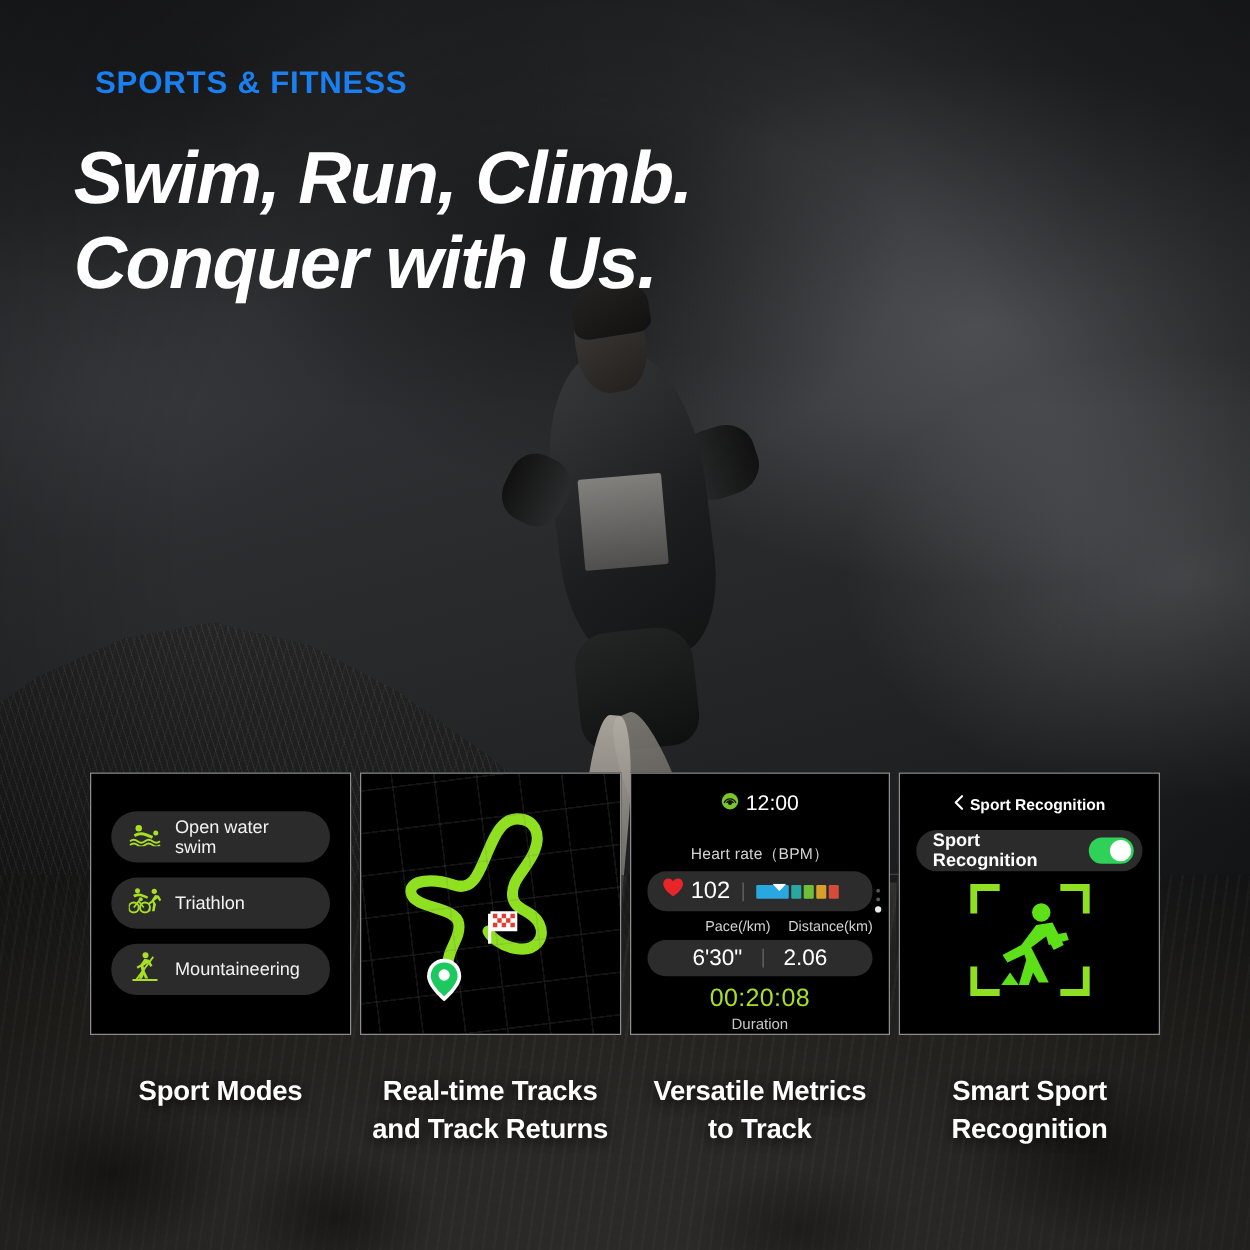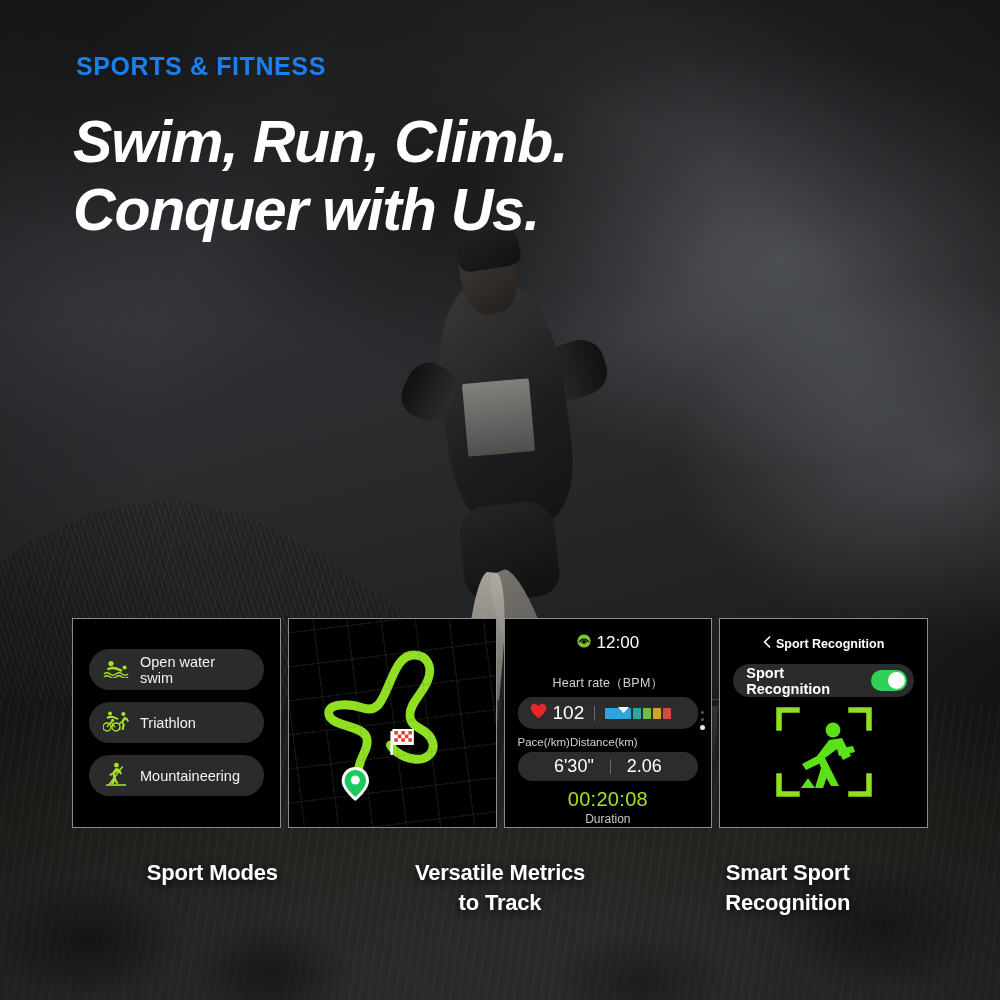--- a/index.html
+++ b/index.html
@@ -118,21 +118,21 @@
     background:linear-gradient(180deg, rgba(8,8,9,.46), rgba(8,8,9,0));
   }
 
   
   .eyebrow {
     position:absolute; left:76px; top:52px;
     font-size:25px; font-weight:bold; letter-spacing:.6px;
     color:#1a7ff0; font-style:normal;
   }
   .headline {
-    position:absolute; left:73px; top:108px; width:860px;
+    position:absolute; left:59px; top:108px; width:860px;
     color:#fff; font-size:59px; font-weight:bold; font-style:italic;
     line-height:1.16; letter-spacing:-1.2px;
   }
   .headline div { white-space:nowrap; }
 
   
   #cards {
     position:absolute; left:72px; top:618px;
     width:856px; height:210px; display:flex; gap:7px;
   }
@@ -169,21 +169,21 @@
   .m-sub { color:#d2d2d2; font-size:12.5px; margin-top:22px; letter-spacing:.2px; }
   .m-bar {
     margin-top:5px; height:29px; background:#2c2c2c; border-radius:15px;
     display:flex; align-items:center; padding:16px 12px; gap:10px;
   }
   .hr-val { display:flex; align-items:center; gap:6px; color:#fff; font-size:19px; font-weight:500; }
   .vline { width:1px; height:15px; background:#6a6a6a; }
   .zones { display:flex; align-items:center; gap:2px; position:relative; }
   .z { height:11px; border-radius:1px; }
   .m-labels {
-    margin-top:7px; display:flex; justify-content:flex-start; 
+    margin-top:7px; display:flex; justify-content:flex-end; gap:14px;
     color:#d2d2d2; font-size:11.5px;
   }
   .m-bar2 {
     margin-top:4px; height:29px; background:#2c2c2c; border-radius:15px;
     display:flex; align-items:center; justify-content:center; gap:16px;
     color:#fff; font-size:18px;
   }
   .m-dur { margin-top:7px; color:#a8e024; font-size:20px; letter-spacing:.3px; }
   .m-durlbl { color:#c8c8c8; font-size:12px; margin-top:1px; }
   .dots { margin-top:5px; display:flex; justify-content:center; gap:5px; }
@@ -449,20 +449,24 @@
     </div>
   </div>
 
 </div>
 
 <div id="captions">
   <div class="cap">
     <div>Sport Modes</div>
   </div>
   <div class="cap">
+    <div>Real-time Tracks</div>
+    <div>and Track Returns</div>
+  </div>
+  <div class="cap">
     <div>Versatile Metrics</div>
     <div>to Track</div>
   </div>
   <div class="cap">
     <div>Smart Sport</div>
     <div>Recognition</div>
   </div>
 </div>
 
 </body></html>

